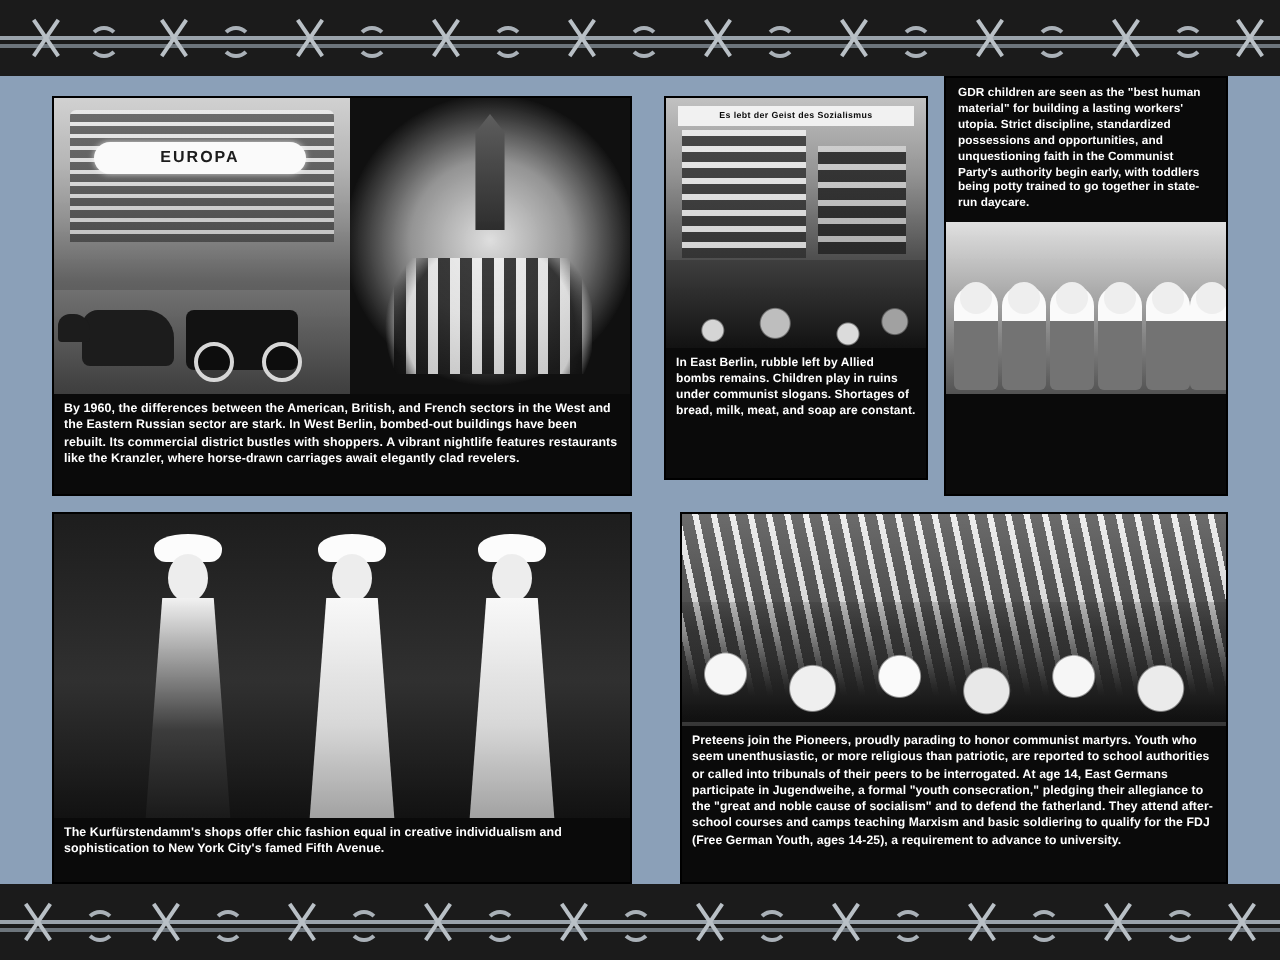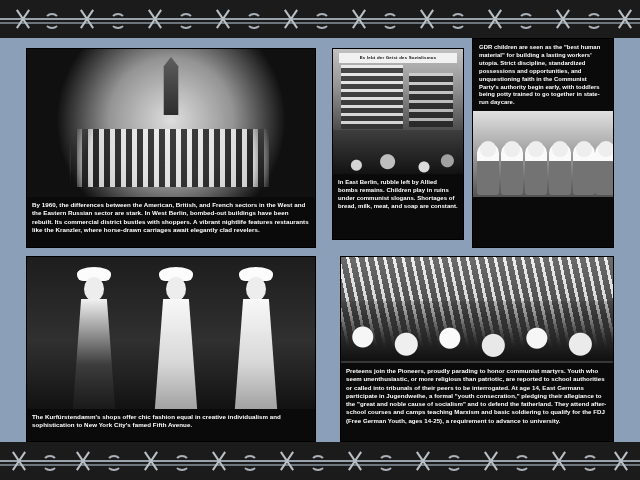--- a/index.html
+++ b/index.html
@@ -306,20 +306,31 @@
     <div class="twist" style="left:446px"></div>
     <div class="barb" style="left:482px"></div>
     <div class="twist" style="left:514px"></div>
     <div class="barb" style="left:550px"></div>
     <div class="twist" style="left:582px"></div>
     <div class="barb" style="left:612px"></div>
   </div>
 
   <div class="panel" id="panel1">
     <div class="photo">
+      <div class="p1-left">
+        <div class="bldg"></div>
+        <div class="sign">
+          <span>EUROPA</span>
+        </div>
+        <div class="street"></div>
+        <div class="horse"></div>
+        <div class="carriage"></div>
+        <div class="wheel w1"></div>
+        <div class="wheel w2"></div>
+      </div>
       <div class="p1-right">
         <div class="vig"></div>
         <div class="church"></div>
         <div class="crowd"></div>
       </div>
     </div>
     <div class="caption">By 1960, the differences between the American, British, and French sectors in the West and the Eastern Russian sector are stark. In West Berlin, bombed-out buildings have been rebuilt. Its commercial district bustles with shoppers. A vibrant nightlife features restaurants like the Kranzler, where horse-drawn carriages await elegantly clad revelers.</div>
   </div>
 
   <div class="panel" id="panel2">

